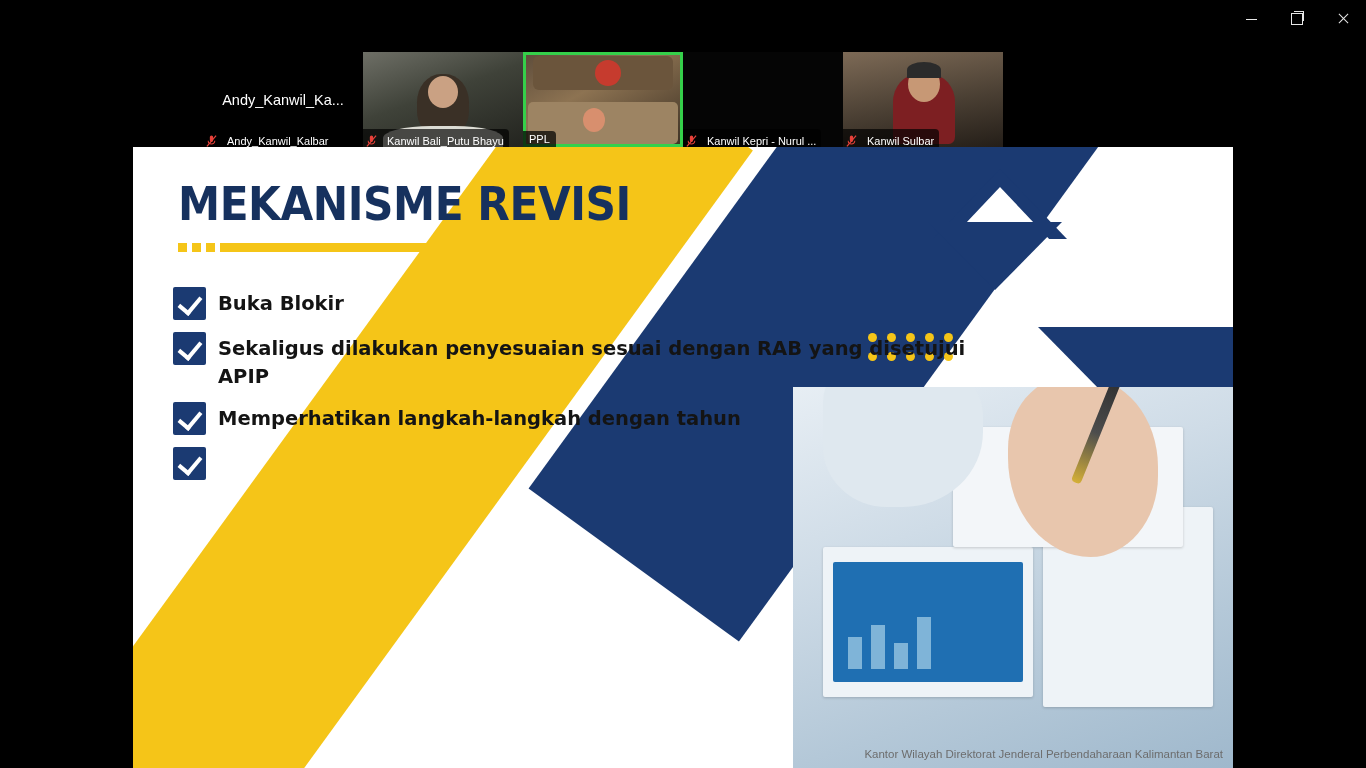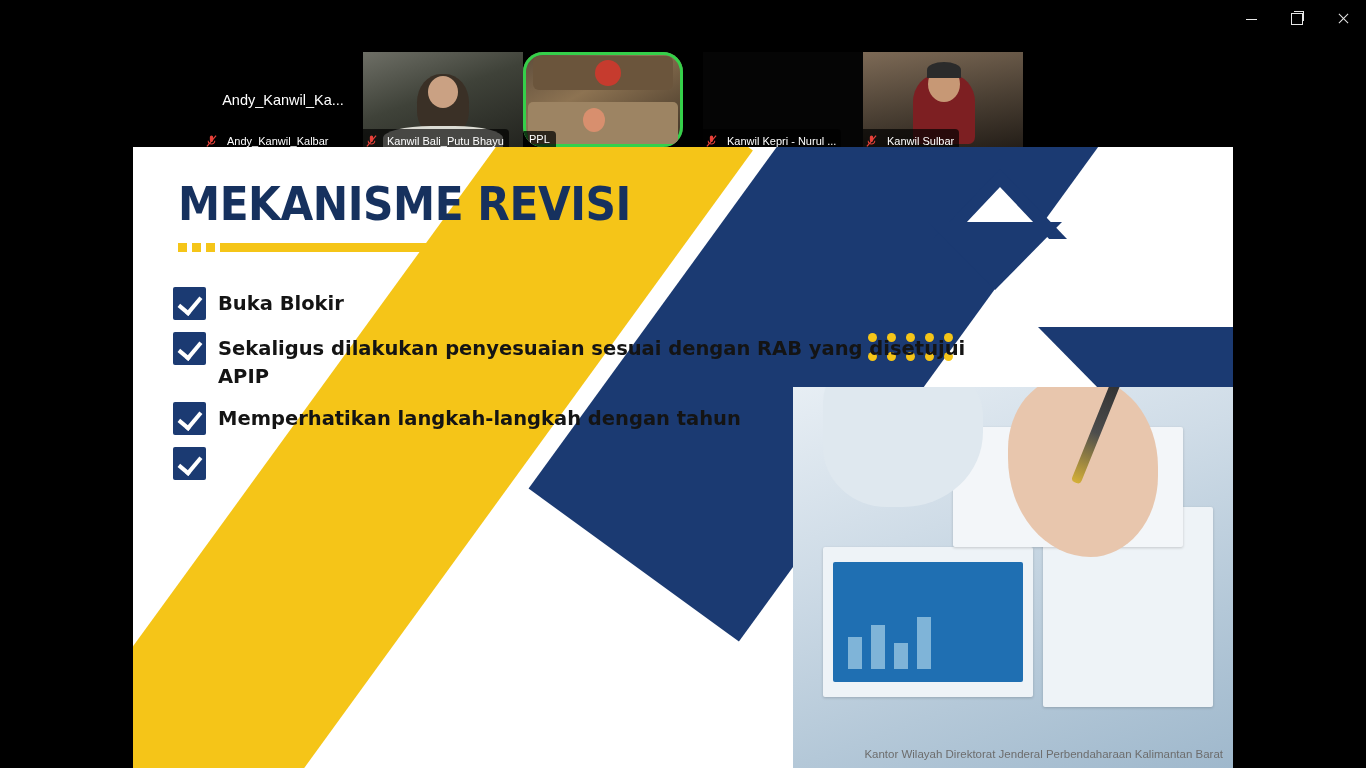--- a/index.html
+++ b/index.html
@@ -84,21 +84,20 @@
     width: 160px;
     height: 95px;
     background: #1c1c1c;
     overflow: hidden;
     flex: 0 0 auto;
   }
   .tile.active {
     outline: 3px solid #35d04a;
     outline-offset: -3px;
     z-index: 4;
-    border-radius: 20px;
   }
   .tile.noavatar {
     background: #000000;
   }
   .tile-name-center {
     position: absolute;
     top: 0; left: 0; right: 0; bottom: 0;
     display: flex;
     align-items: center;
     justify-content: center;
@@ -146,21 +145,21 @@
     background: rgba(0,0,0,0.72);
     color: #fff;
     font-size: 11px;
     padding: 2px 6px;
     border-radius: 0 4px 0 0;
   }
 
   
   .vid-a { background: linear-gradient(160deg,#6e6f66 0%,#3f4239 45%,#23241f 100%); }
   .vid-b { background: linear-gradient(150deg,#5c4b3a 0%,#8d7352 40%,#3c3024 100%); }
-  .vid-c { background: #050505; margin-left: 20px; }
+  .vid-c { background: #050505; }
   .vid-d { background: linear-gradient(170deg,#7d6a56 0%,#4a3f33 55%,#241e18 100%); }
 
   .blob { position: absolute; border-radius: 50%; }
 
   
   .slide {
     position: absolute;
     left: 133px;
     top: 147px;
     width: 1100px;

